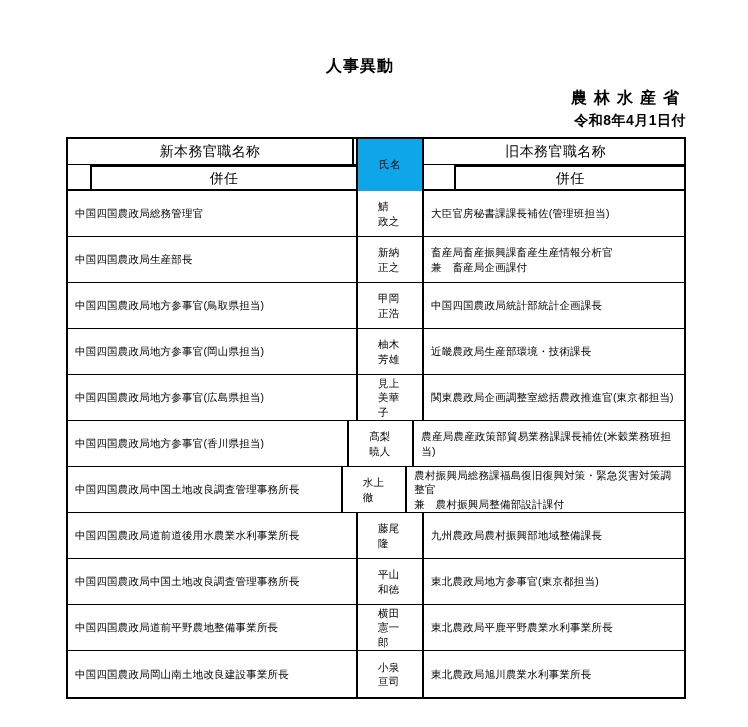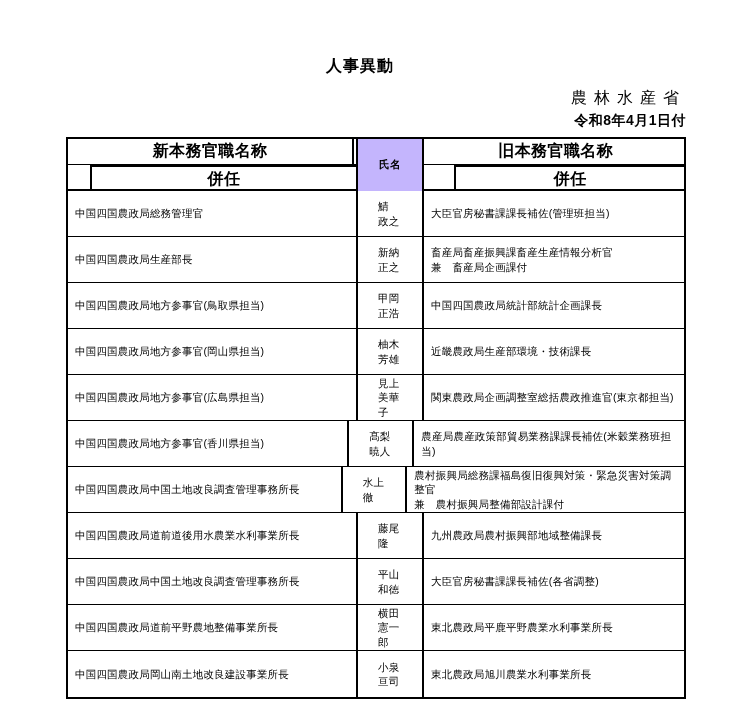--- a/index.html
+++ b/index.html
@@ -31,21 +31,21 @@
     text-align: center;
     font-size: 16px;
     font-weight: bold;
     letter-spacing: 1px;
   }
   .ministry {
     position: absolute;
     top: 88px;
     right: 62px;
     font-size: 16px;
-    font-weight: normal;
+    font-weight: bold;
     letter-spacing: 7px;
     text-indent: 7px;
   }
   .issue-date {
     position: absolute;
     top: 112px;
     right: 62px;
     font-size: 14px;
     font-weight: bold;
     letter-spacing: 0.5px;
@@ -79,22 +79,22 @@
   }
 
   .col-new   { width: 288px; box-sizing: border-box; }
   .col-name  { width: 68px;  box-sizing: border-box; border-left: 2px solid #000; border-right: 2px solid #000; }
   .col-old   { width: 260px; box-sizing: border-box; flex: 1 1 auto; margin-left: 8px; }
 
   .hcell {
     display: flex;
     align-items: center;
     justify-content: center;
-    font-size: 16px;
-    font-weight: bold;
+    font-size: 14px;
+    font-weight: normal;
     letter-spacing: 0.4px;
     height: 100%;
     box-sizing: border-box;
   }
 
   
   .subbox-new {
     height: 26px;
     box-sizing: border-box;
     margin-left: 22px;
@@ -119,23 +119,23 @@
   .namehead-abs {
     position: absolute;
     left: 288px;
     top: 0;
     width: 68px;
     height: 52px;
     display: flex;
     align-items: center;
     justify-content: center;
     font-size: 10.5px;
-    font-weight: bold;
+    font-weight: normal;
     letter-spacing: 0.4px;
-    background: #c4b5fd;
+    background: #0ea5e9;
     border-left: 2px solid #000;
     border-right: 2px solid #000;
     box-sizing: border-box;
     z-index: 3;
     text-align: center;
   }
 
   
   .tbody { display: block; }
   .trow {
@@ -286,21 +286,21 @@
           </div>
         </div>
         <div class="trow">
           <div class="cell new">
             <span class="line2">中国四国農政局中国土地改良調査管理事務所長</span>
           </div>
           <div class="cell name">
             <span>平山　和徳</span>
           </div>
           <div class="cell old">
-            <span class="line2">大臣官房秘書課課長補佐(各省調整)</span>
+            <span class="line2">東北農政局地方参事官(東京都担当)</span>
           </div>
         </div>
         <div class="trow">
           <div class="cell new">
             <span class="line2">中国四国農政局道前平野農地整備事業所長</span>
           </div>
           <div class="cell name">
             <span>横田　憲一郎</span>
           </div>
           <div class="cell old">

